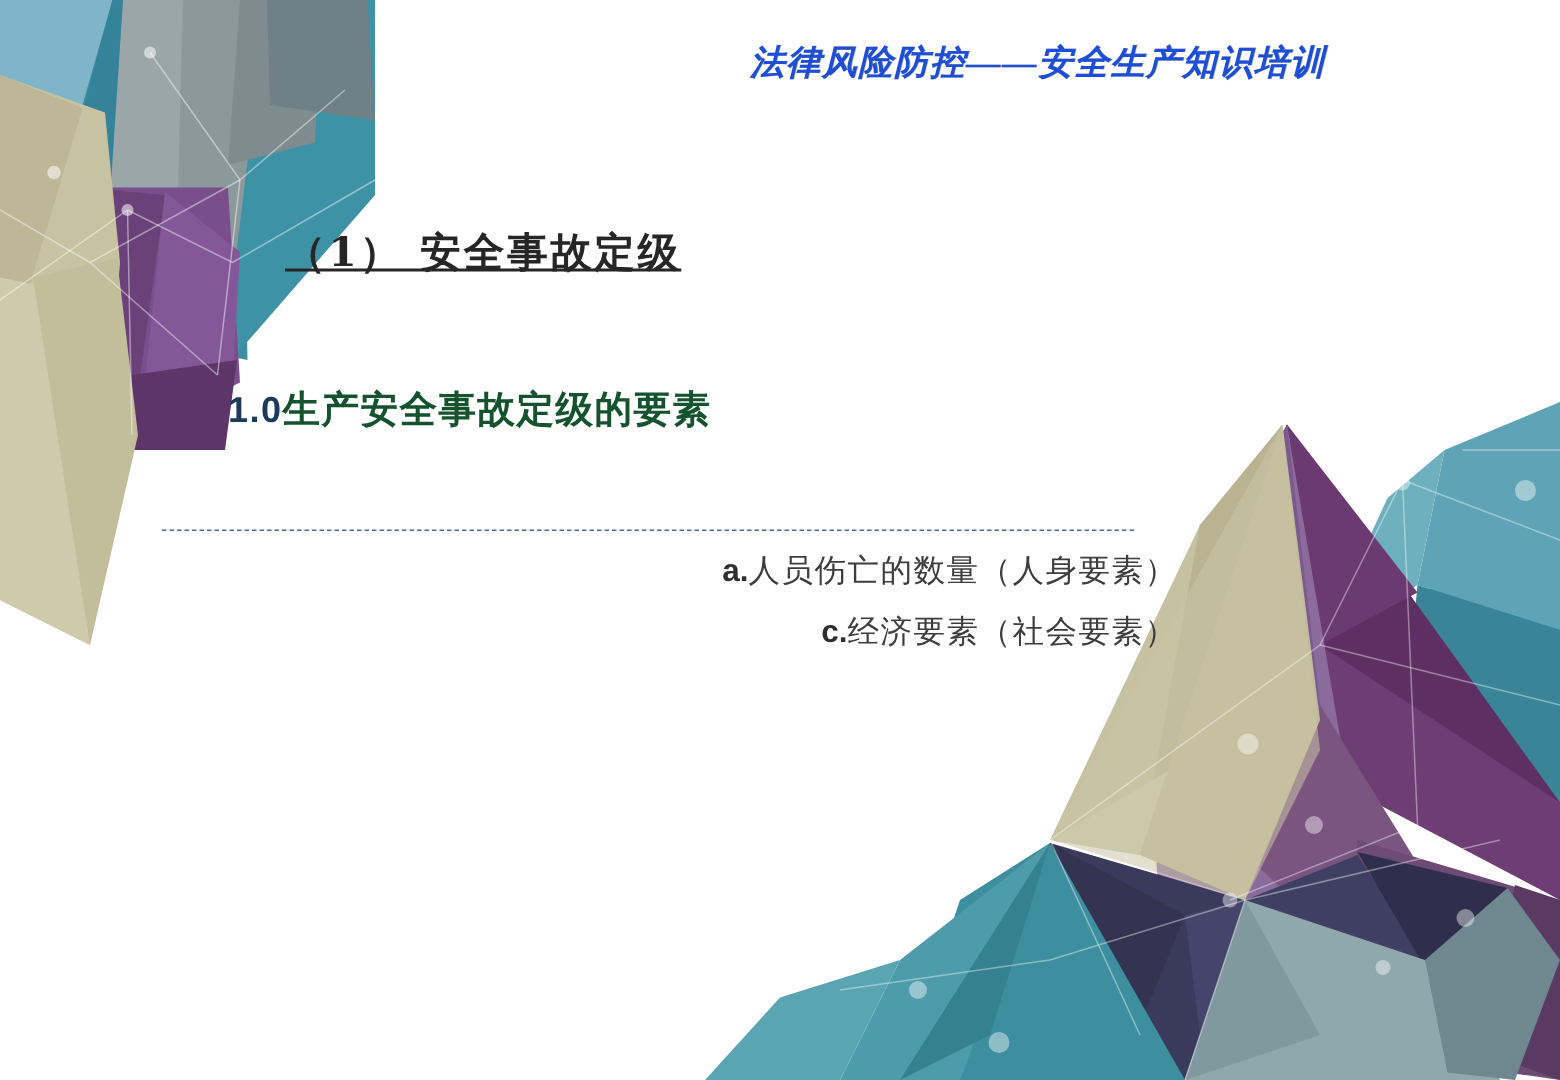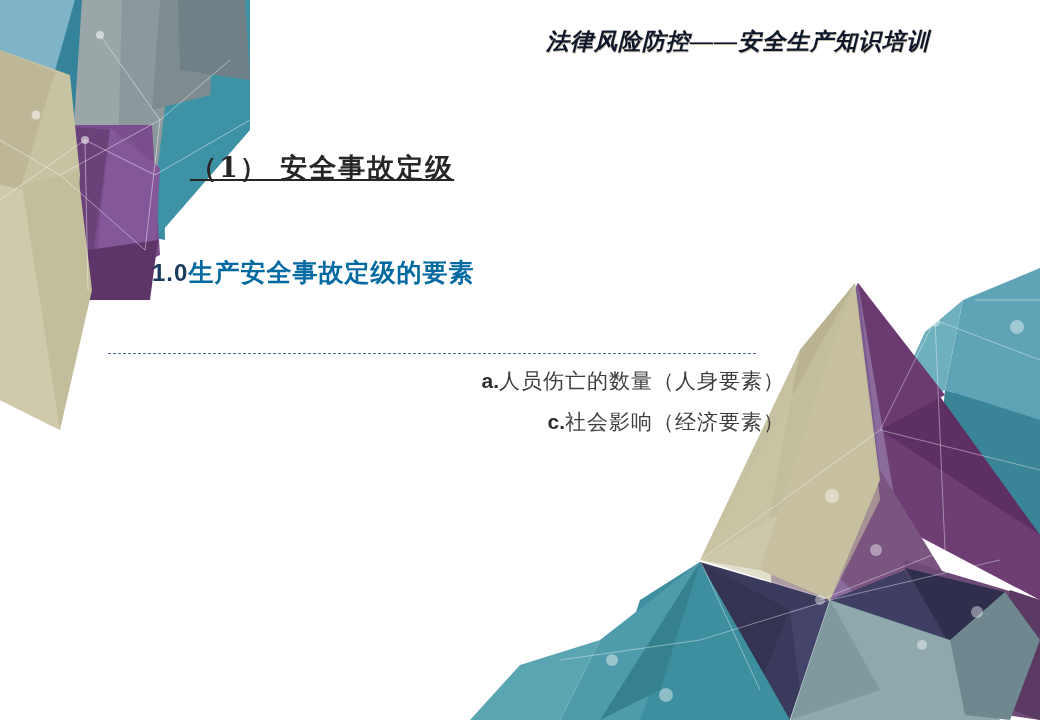--- a/index.html
+++ b/index.html
@@ -25,27 +25,27 @@
     height: 720px;
     pointer-events: none;
   }
 
   
   #header-title {
     position: absolute;
     left: 500px;
     top: 26px;
     width: 430px;
-    text-align: right;
+    text-align: left;
     font-family: "Liberation Serif", "DejaVu Serif", serif;
     font-weight: bold;
     font-style: italic;
     font-size: 23px;
     letter-spacing: 1px;
-    color: #0f172a;
+    color: #1d4ed8;
     white-space: nowrap;
     text-shadow: 0.5px 0.5px 0 rgba(120,105,60,0.45);
   }
 
   
   #section-title {
     position: absolute;
     left: 190px;
     top: 150px;
     font-family: "DejaVu Serif", "Liberation Serif", serif;
@@ -69,21 +69,21 @@
   #subsection .num {
     font-family: "Liberation Sans", sans-serif;
     font-weight: bold;
     font-size: 24px;
     color: #1b3a5c;
   }
   #subsection .txt {
     font-family: "DejaVu Serif", "Liberation Serif", serif;
     font-weight: bold;
     font-size: 25px;
-    color: #0369a1;
+    color: #14532d;
   }
 
   
   #divider {
     position: absolute;
     left: 108px;
     top: 353px;
     width: 648px;
     height: 0;
     border-top: 1px dashed #4b6f93;
@@ -238,17 +238,17 @@
     <span class="num">1.0</span><span class="txt">生产安全事故定级的要素</span>
   </div>
 
   <div id="divider"></div>
 
   <div id="bullet-list">
     <div class="bullet-row">
       <span class="marker">a.</span><span class="body">人员伤亡的数量（人身要素）</span>
     </div>
     <div class="bullet-row">
-      <span class="marker">c.</span><span class="body">社会影响（经济要素）</span>
+      <span class="marker">c.</span><span class="body">经济要素（社会要素）</span>
     </div>
   </div>
 
 </div>
 
 </body></html>

